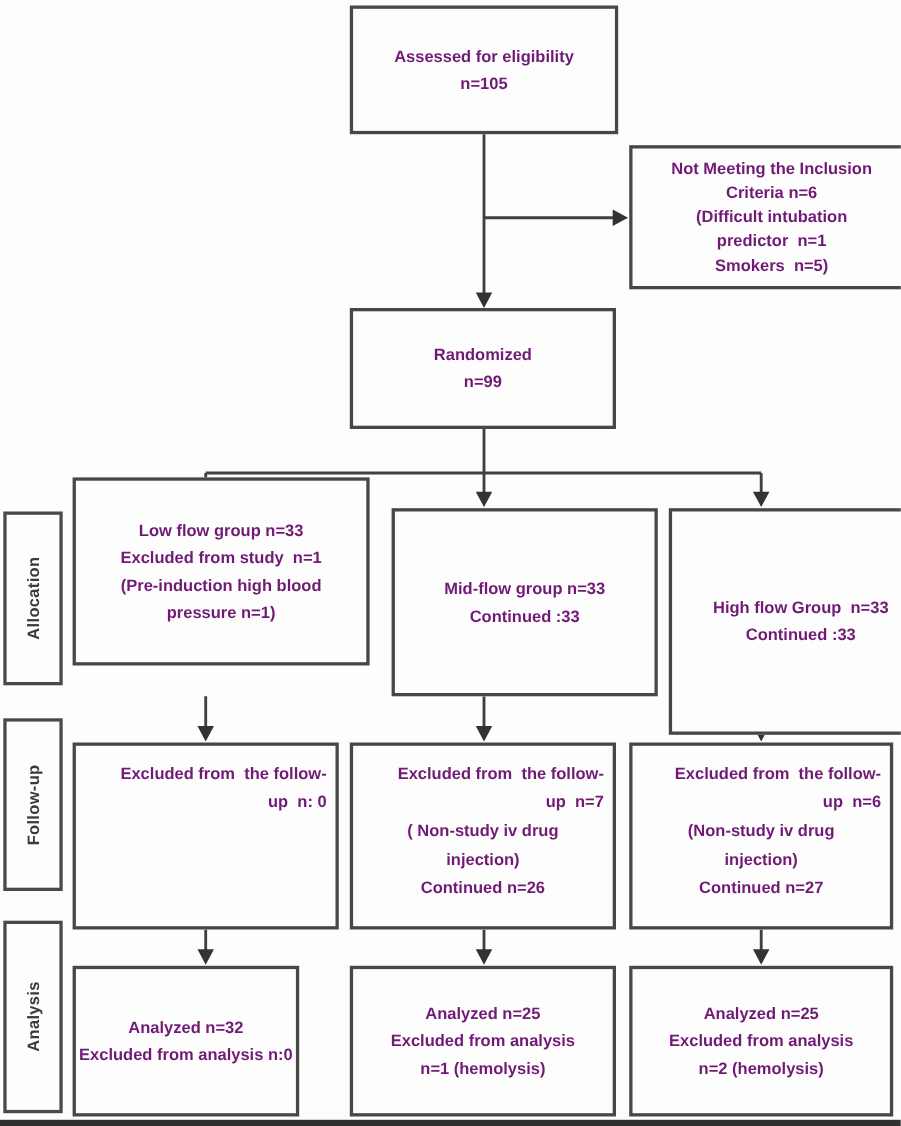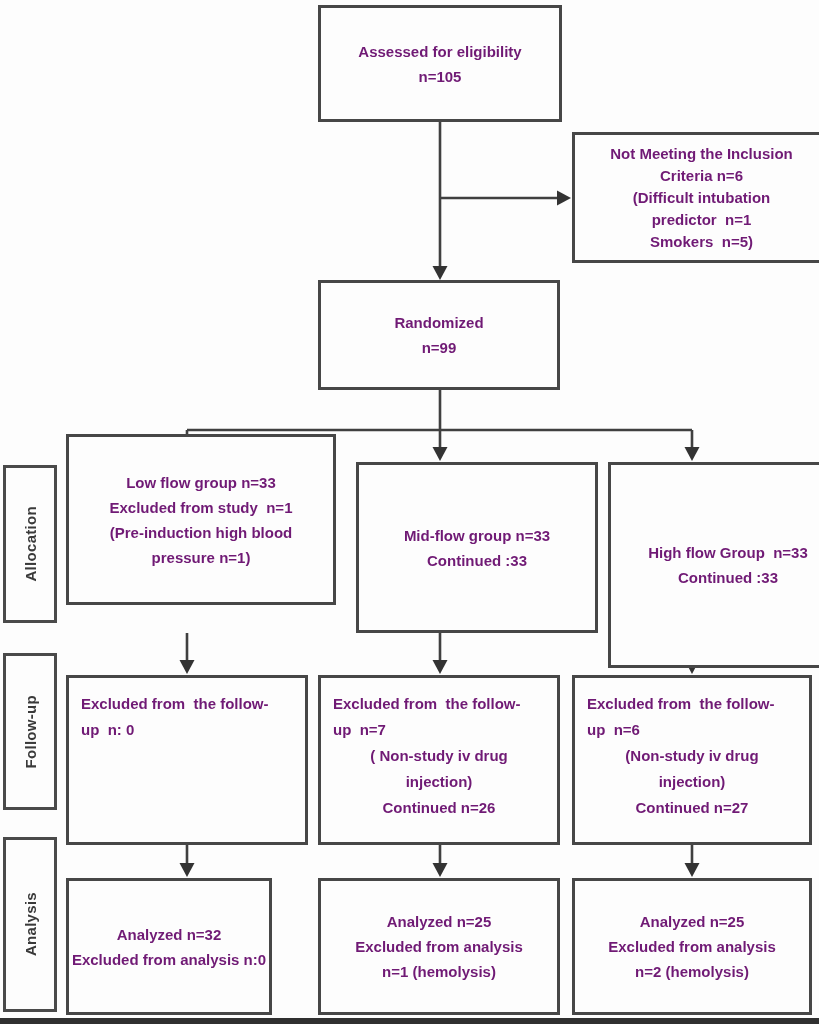--- a/index.html
+++ b/index.html
@@ -28,21 +28,21 @@
     white-space: pre-wrap;
   }
   .box.tight { line-height: 22px; }
   .box.fu {
     justify-content: flex-start;
     padding-top: 13px;
     line-height: 26px;
   }
   .fu-excluded {
     align-self: stretch;
-    text-align: left;
+    text-align: right;
     padding: 0 8px 0 12px;
     white-space: pre-wrap;
   }
   .fu-detail {
     align-self: stretch;
     text-align: center;
     white-space: pre-wrap;
   }
   .side-label {
     position: absolute;

